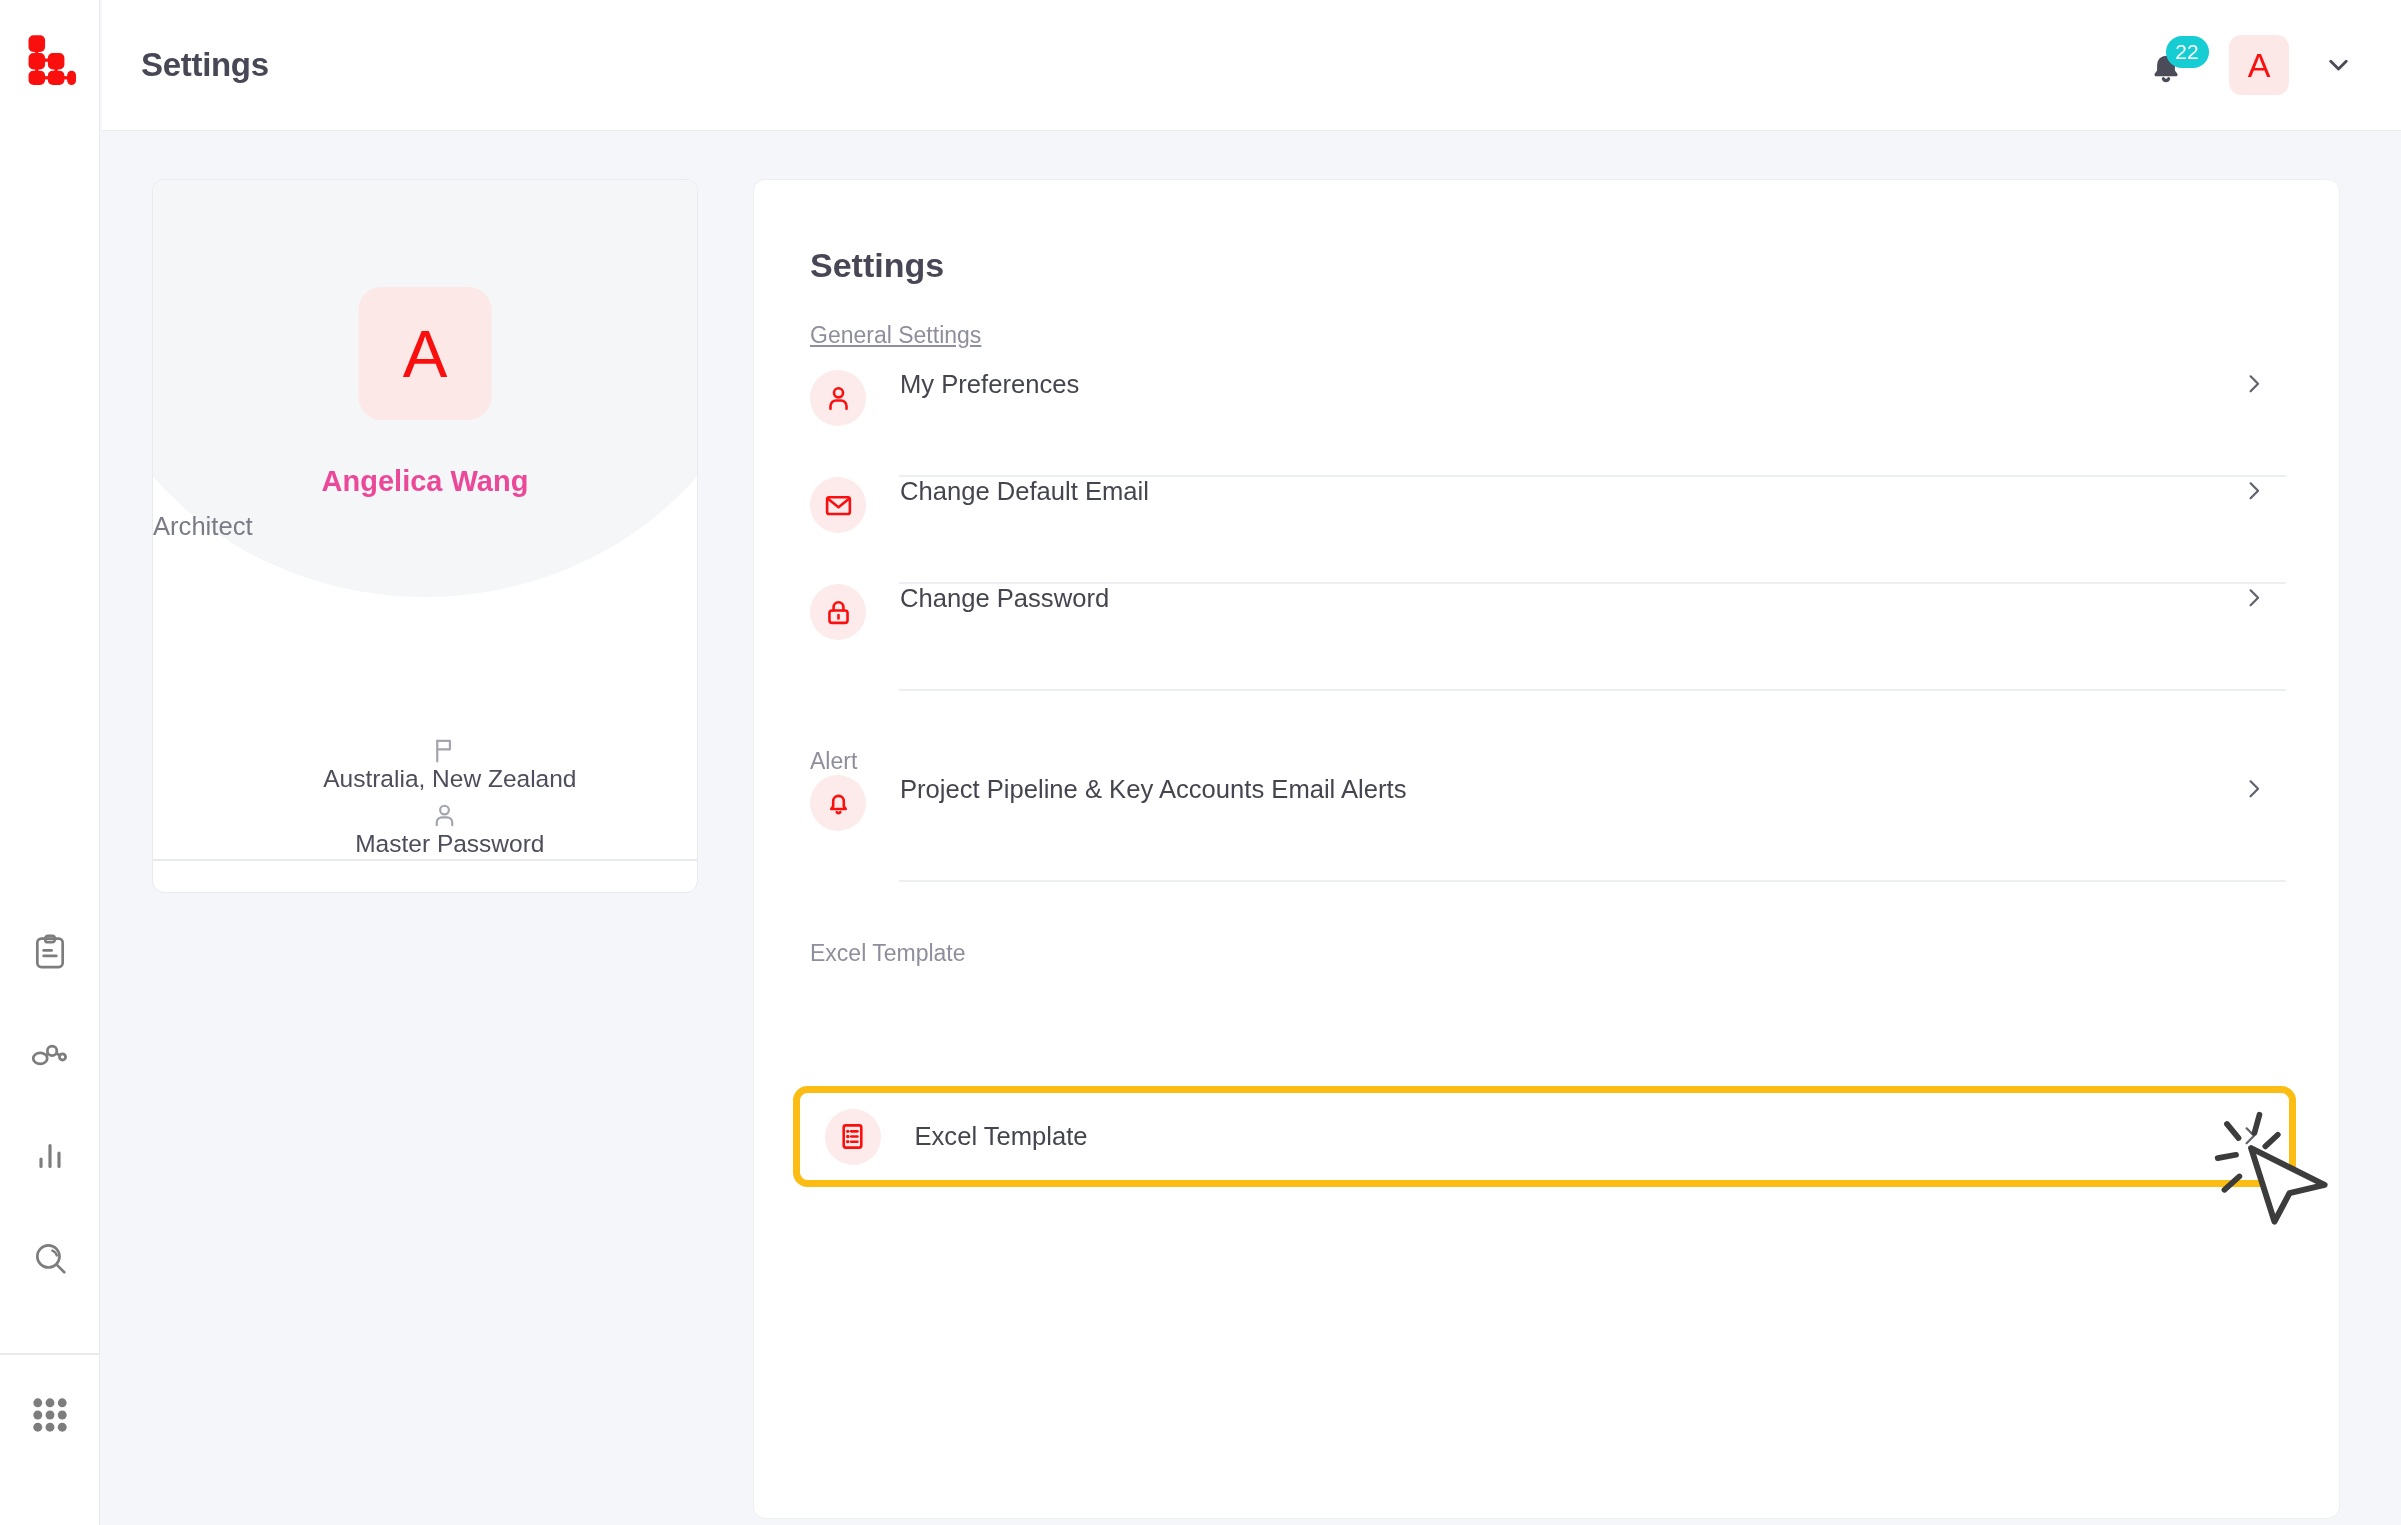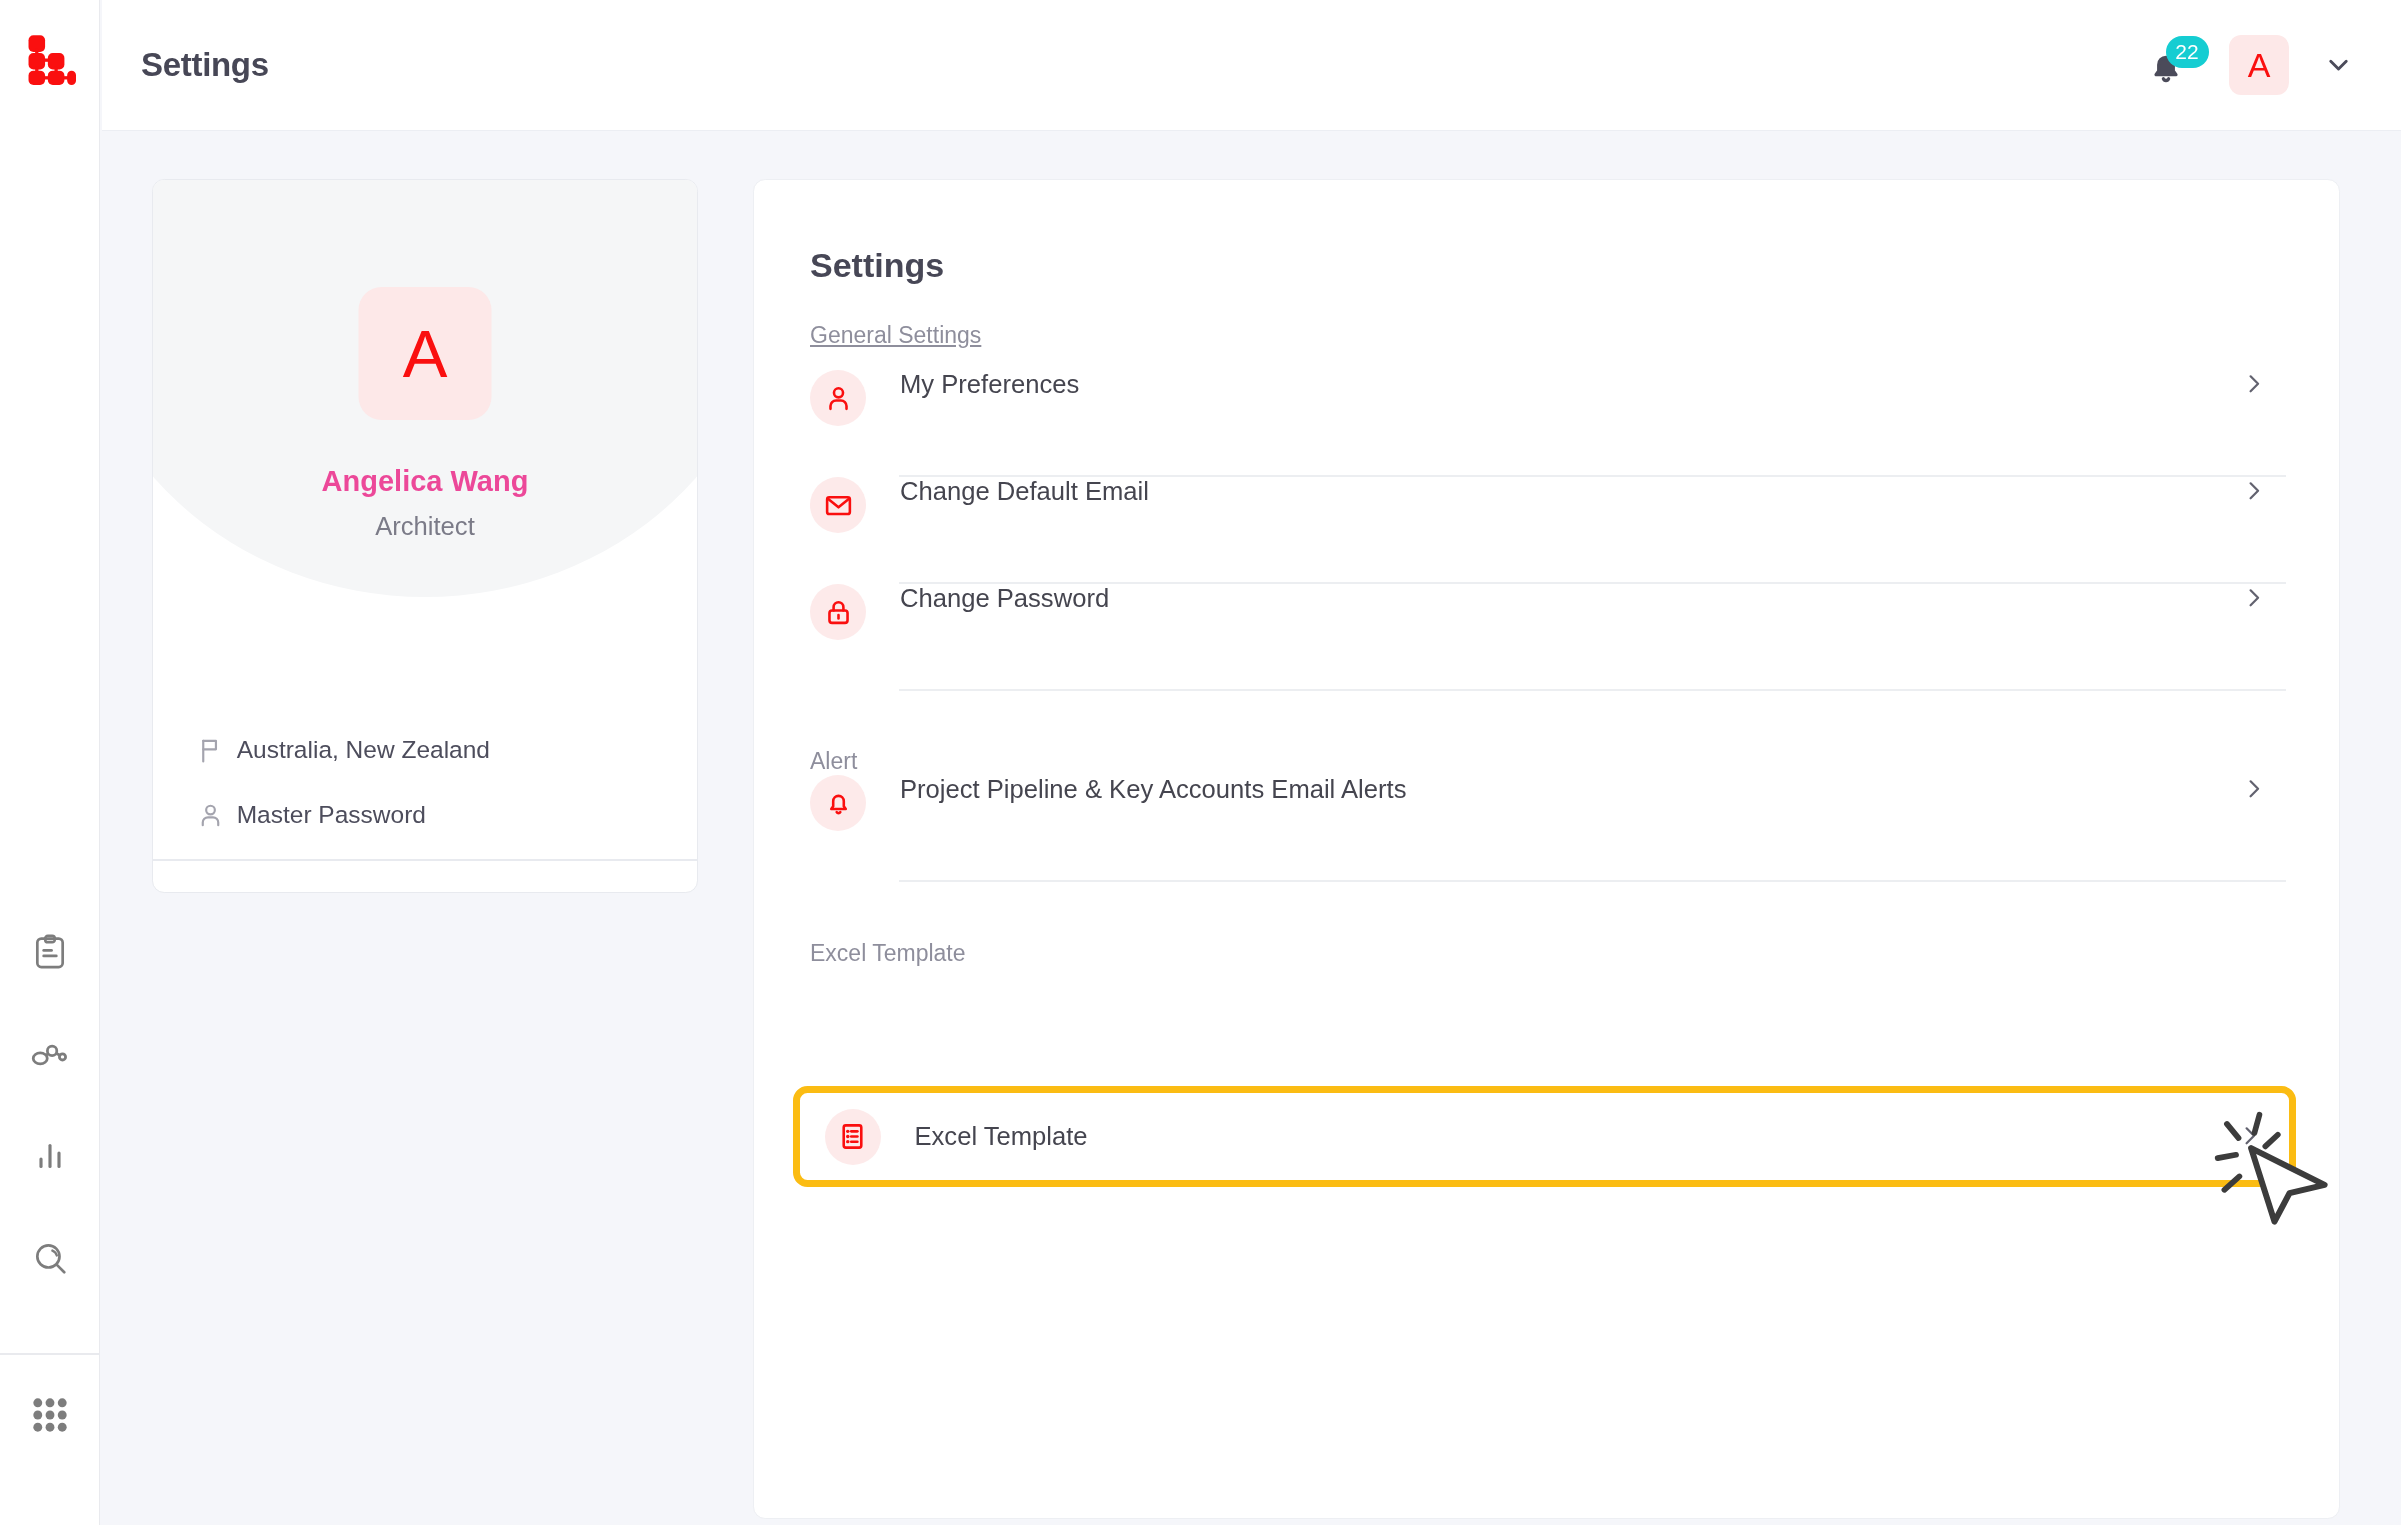--- a/index.html
+++ b/index.html
@@ -125,32 +125,32 @@
   }
   .profile-name {
     position: absolute;
     left: 0; top: 285px; width: 100%;
     text-align: center;
     font-size: 29px; font-weight: bold; color: #ec4899;
   }
   .profile-role {
     position: absolute;
     left: 0; top: 332px; width: 100%;
-    text-align: center;
     font-size: 25.6px; color: #7b7b88;
   }
   .profile-meta {
     position: absolute;
     left: 0; top: 556px; width: 100%;
   }
   .meta-row {
-    display: flex; align-items: flex-start;
+    display: flex; align-items: center;
     padding-left: 43px;
     height: 44px;
     margin-bottom: 21px;
+    flex-direction: column;
   }
   .meta-ico { width: 34px; display: flex; align-items: center; }
   .meta-text { font-size: 24.5px; color: #4d4d5c; margin-left: 6.7px; }
   .profile-sep {
     position: absolute;
     left: 0; top: 679px; width: 100%;
     height: 1.7px; background: #e8eaef;
   }
 
   

